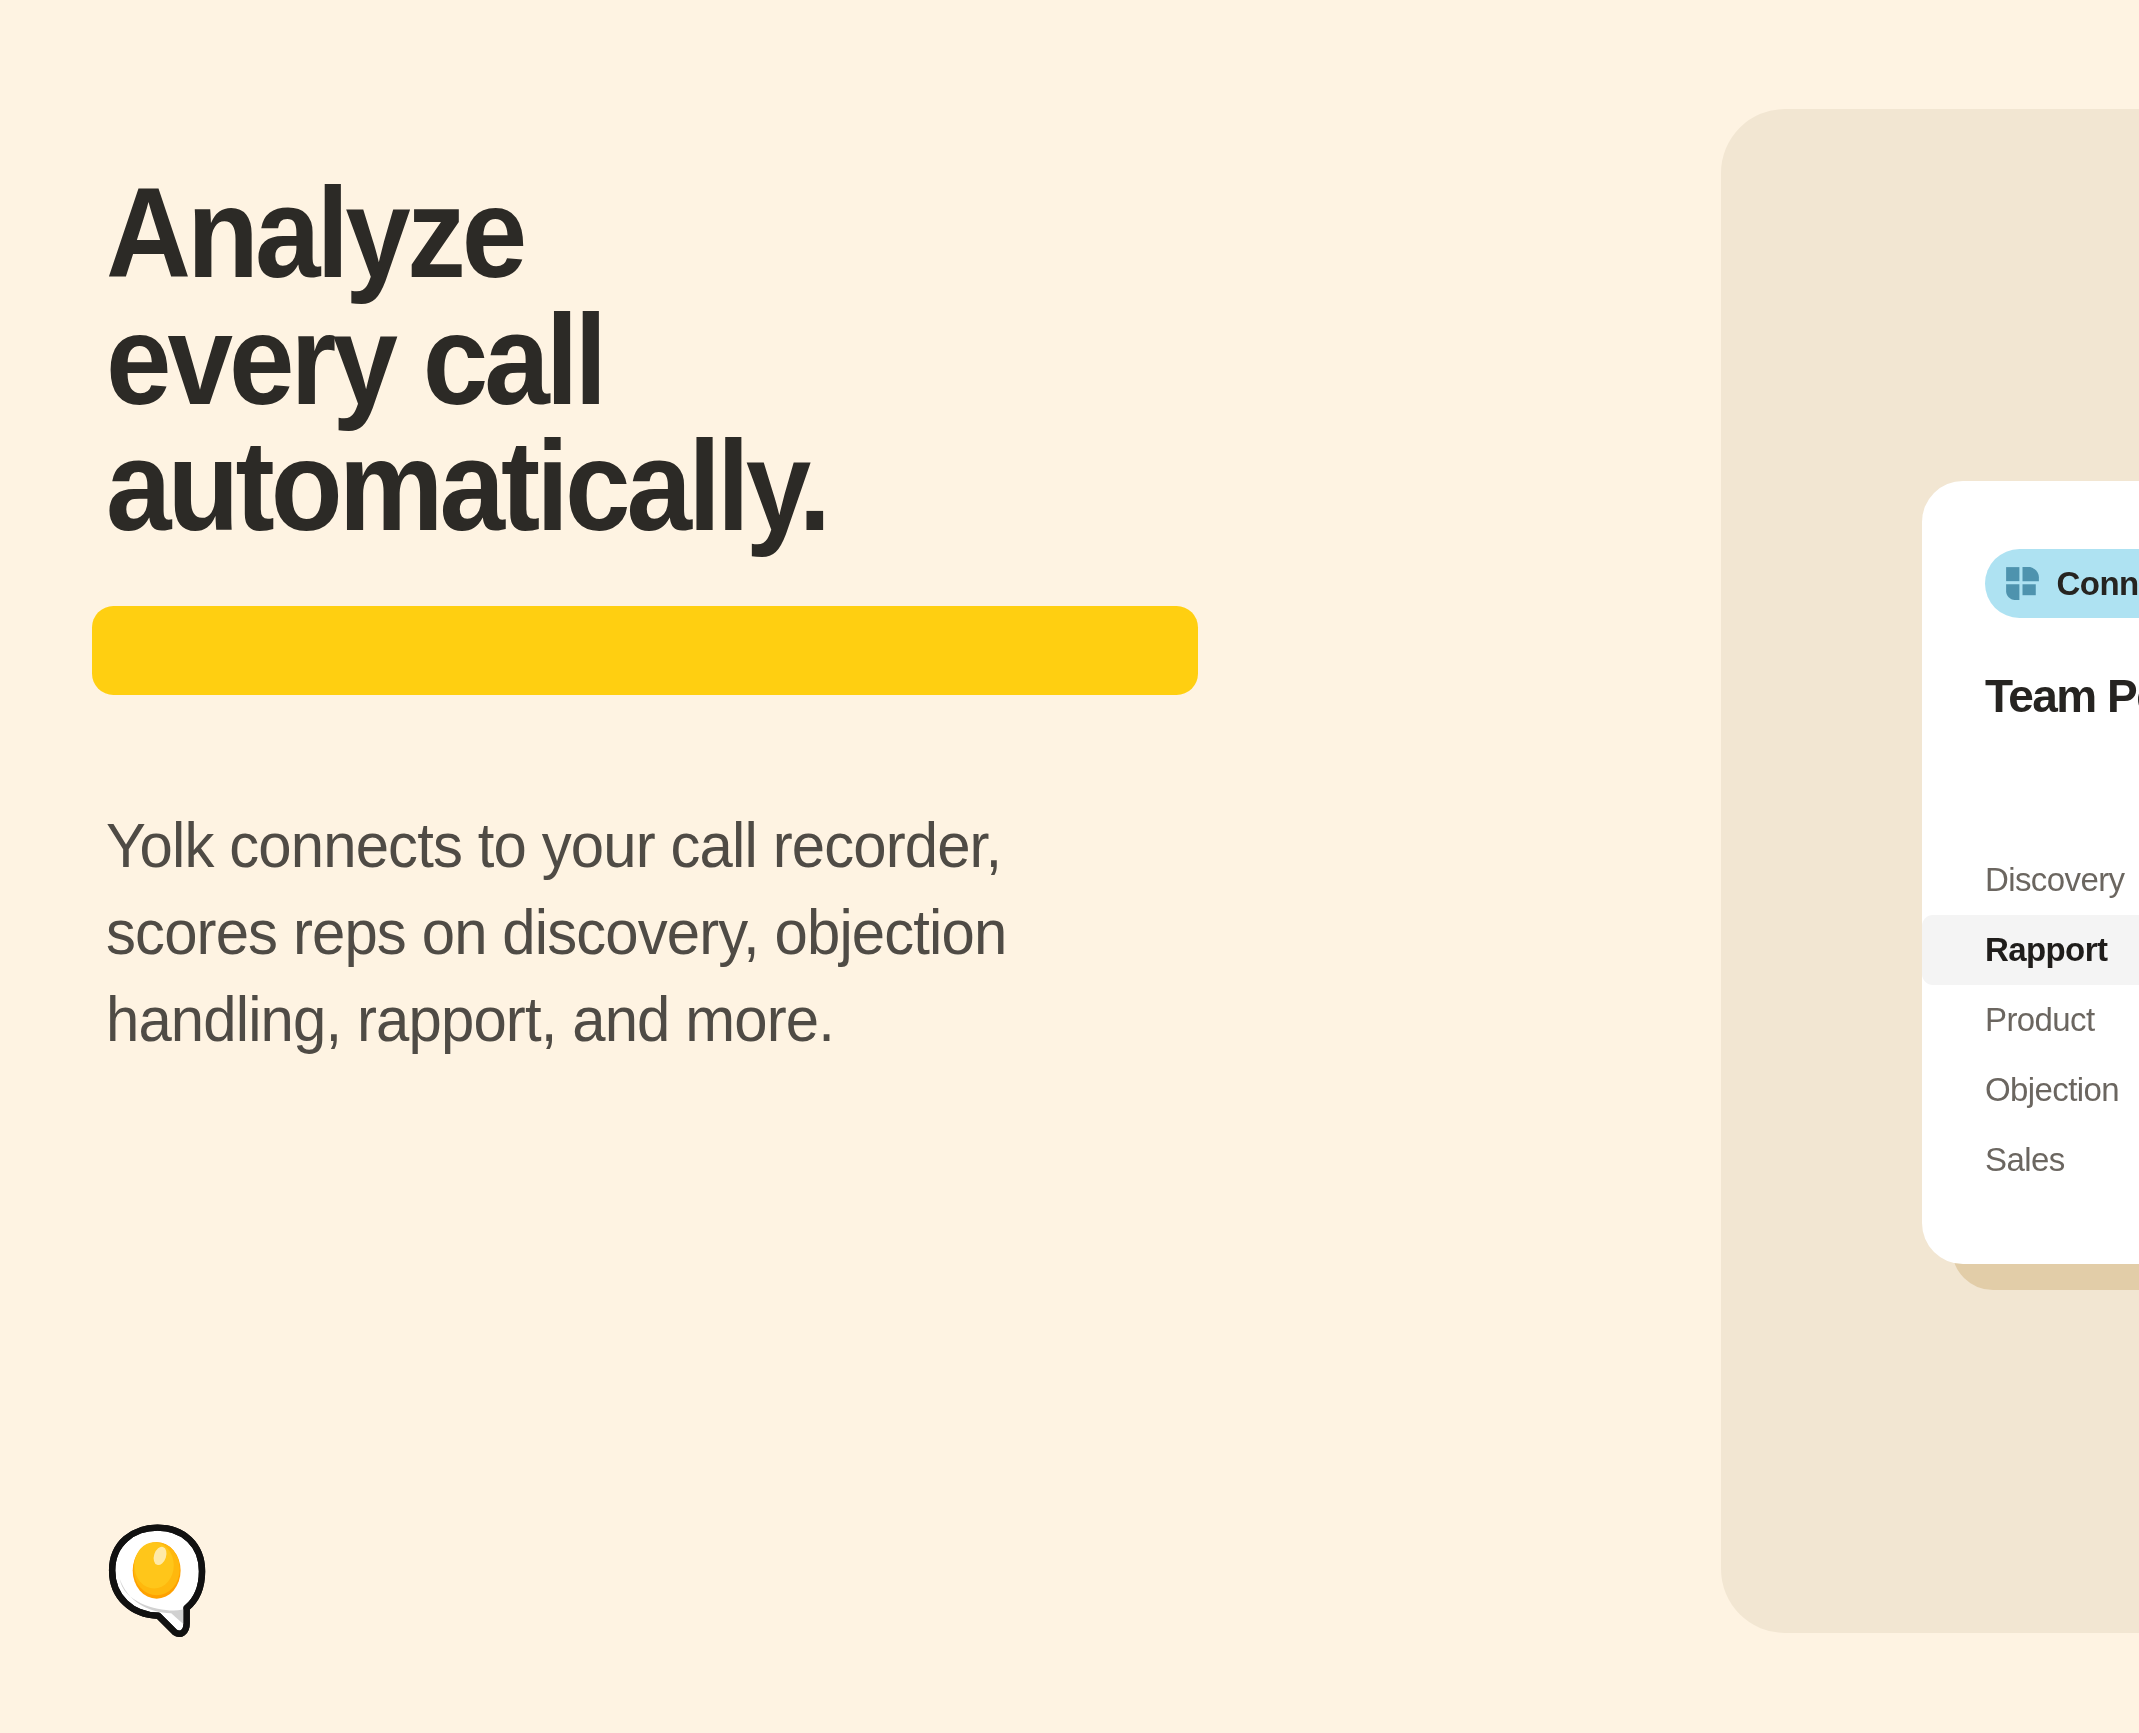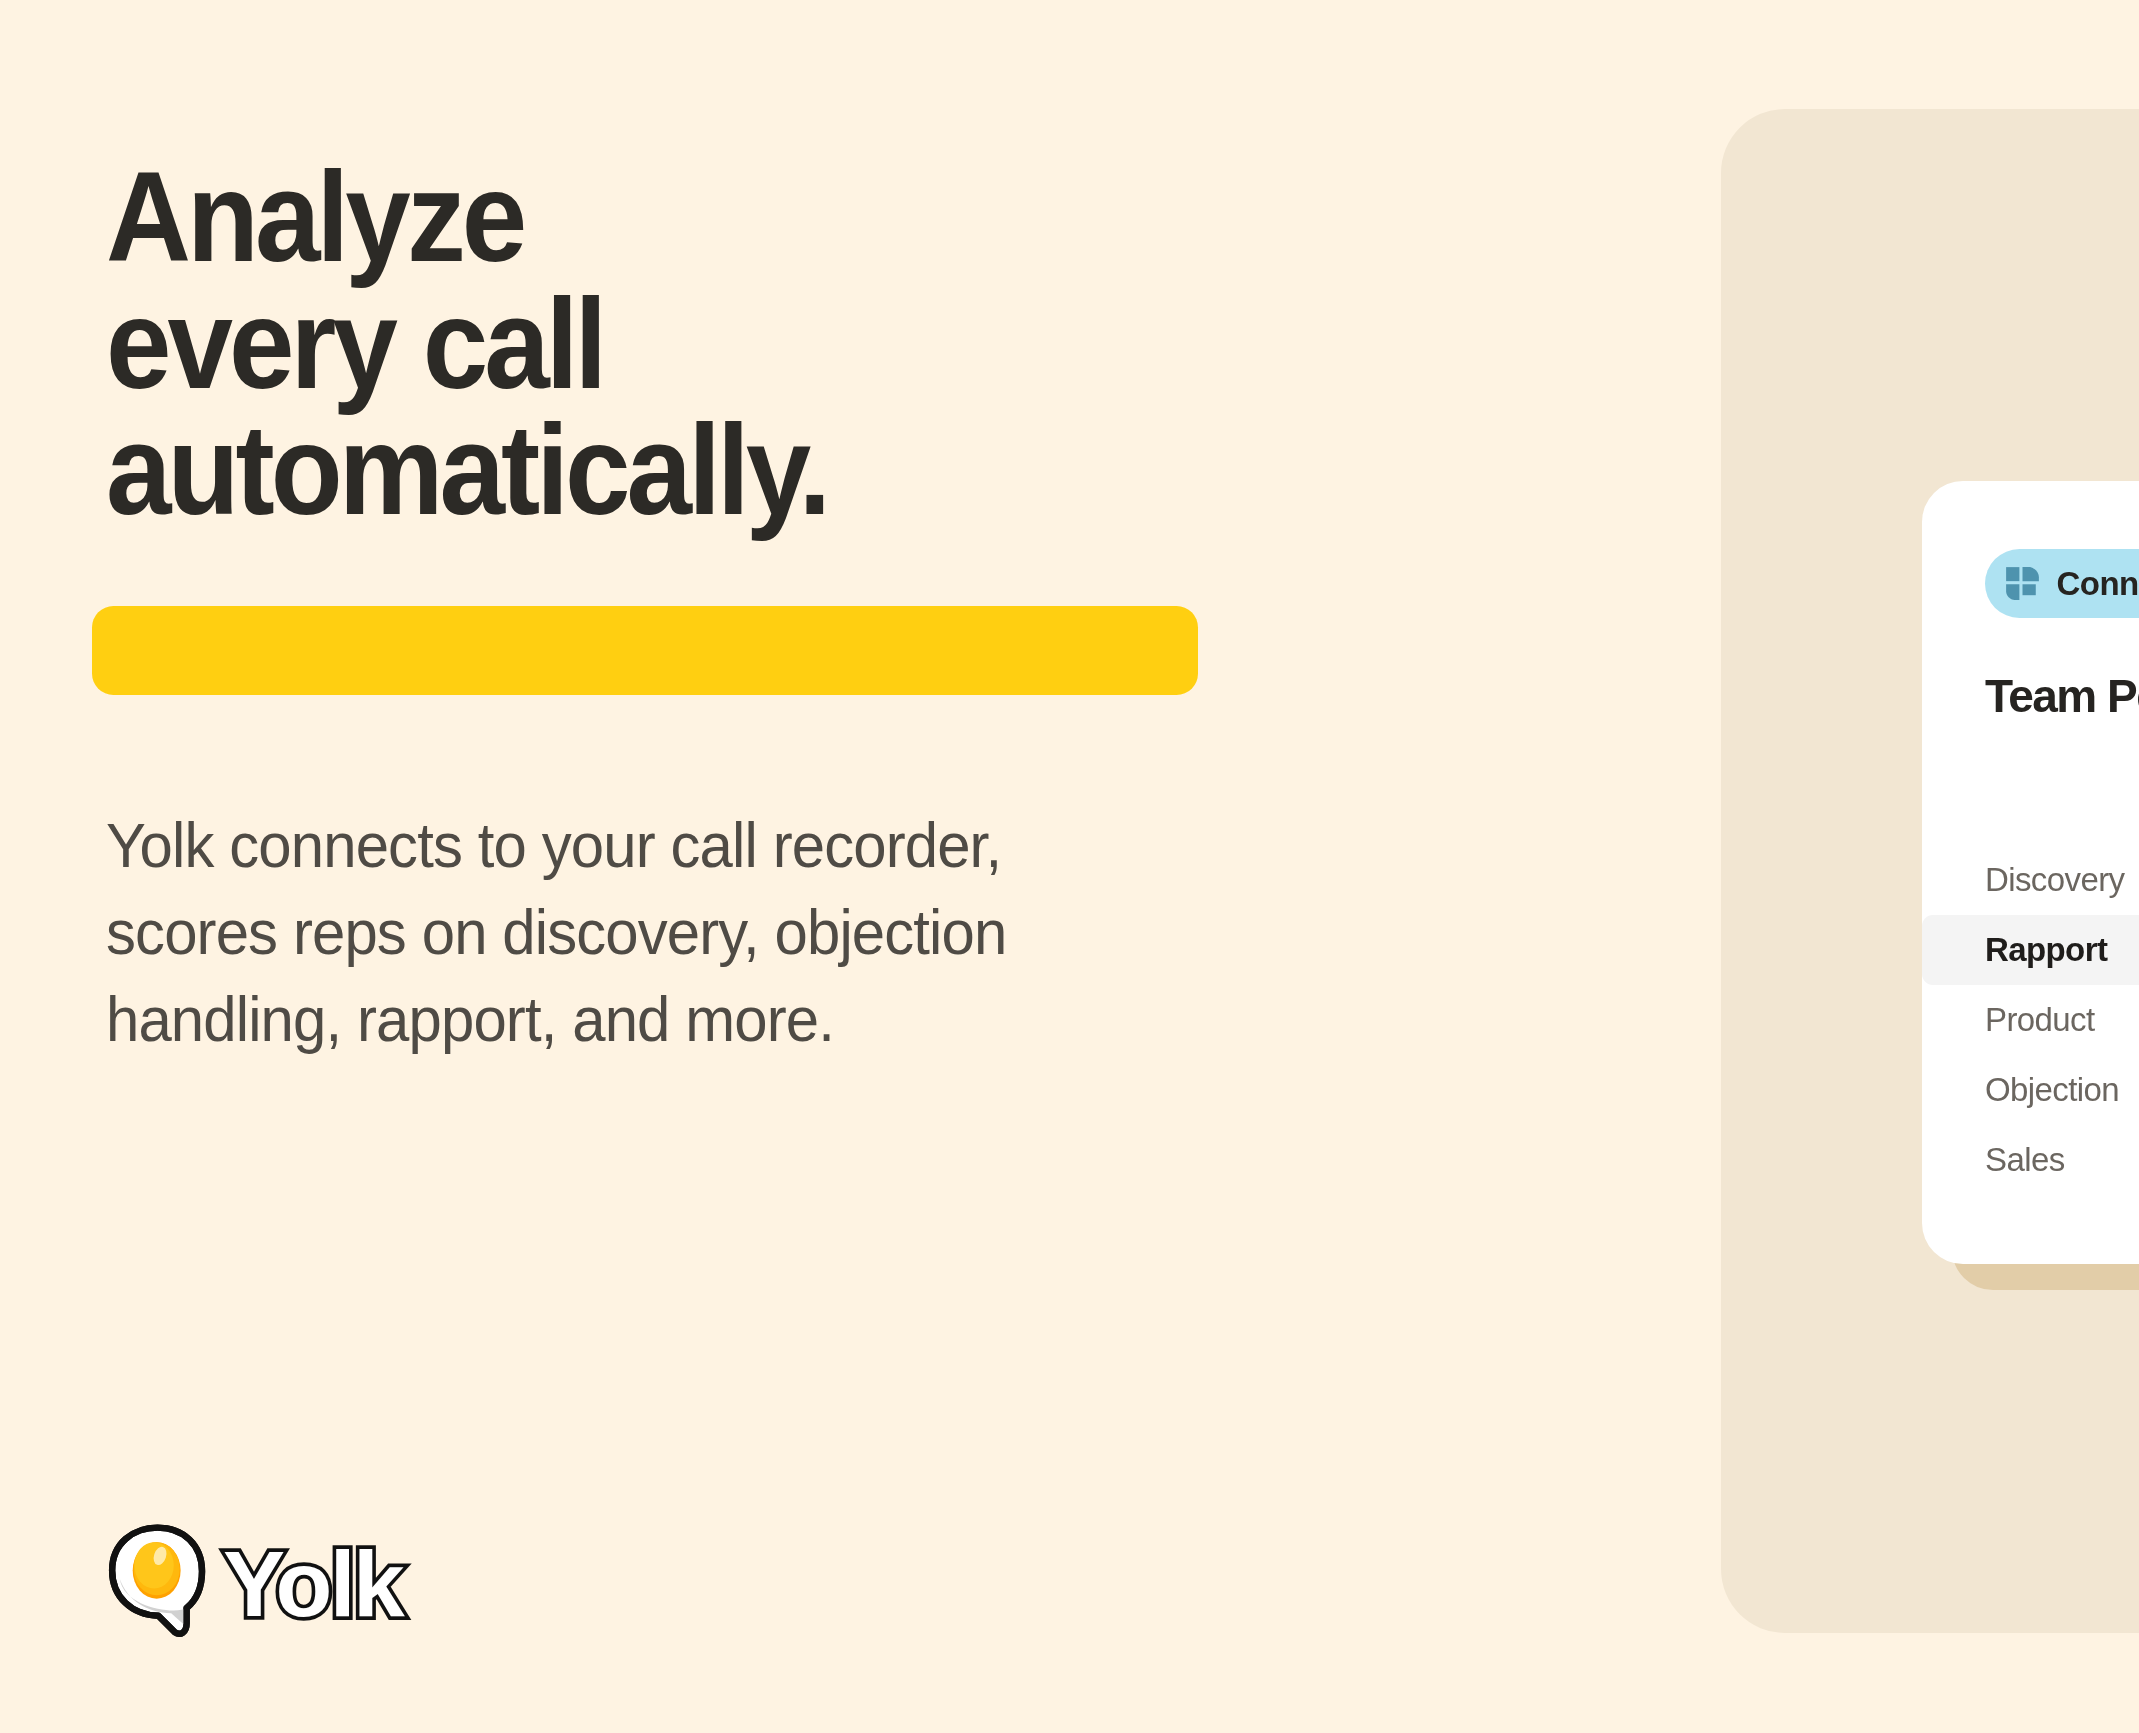--- a/index.html
+++ b/index.html
@@ -5,21 +5,21 @@
   * { margin:0; padding:0; box-sizing:border-box; }
   html, body {
     width:3082px; height:1733px;
     background:#FEF3E2;
     font-family:"Liberation Sans", sans-serif;
     overflow:hidden;
   }
   #stage { position:relative; width:3082px; height:1733px; background:#FEF3E2; }
 
   
-  .left { position:absolute; left:106px; top:154px; width:1455px; }
+  .left { position:absolute; left:106px; top:170px; width:1455px; }
 
   .headline {
     font-family:"Liberation Sans", sans-serif;
     font-weight:bold;
     font-size:128px;
     line-height:0.99;
     letter-spacing:-4.3px;
     color:#2C2A26;
     transform:scaleX(0.92);
     transform-origin:left top;
@@ -160,21 +160,20 @@
       <path d="M12 108 C12 44 62 8 118 8 C178 8 222 48 222 110 C222 150 208 178 186 196
                L186 232 C186 252 172 262 158 252 L120 214 C58 212 12 170 12 108 Z" fill="#ffffff" stroke="#111111" stroke-width="15" stroke-linejoin="round"></path>
       <path d="M30 128 C48 180 96 206 150 208 L186 240 L186 196 C162 212 40 196 30 128 Z" fill="#C9C9C9" opacity="0.85"></path>
       <path d="M12 108 C12 44 62 8 118 8 C178 8 222 48 222 110 C222 150 208 178 186 196
                L186 232 C186 252 172 262 158 252 L120 214 C58 212 12 170 12 108 Z" fill="none" stroke="#111111" stroke-width="15" stroke-linejoin="round"></path>
       <ellipse cx="116" cy="108" rx="56" ry="66" fill="#FFA100"></ellipse>
       <ellipse cx="116" cy="104" rx="54" ry="62" fill="#FFB80D"></ellipse>
       <ellipse cx="110" cy="96" rx="46" ry="54" fill="#FFC61A"></ellipse>
       <ellipse cx="124" cy="74" rx="14" ry="22" fill="#FFEAA8" transform="rotate(18 124 74)"></ellipse>
     </svg>
-    <span class="logo-word">Yolk</span>
   </div>
 
   <div class="panel"></div>
   <div class="card-shadow"></div>
 
   <div class="card">
 
     <div class="badge">
       <svg class="badge-icon" viewBox="0 0 100 100">
         <rect x="8" y="8" width="34" height="36" rx="0" fill="#4E93AE"></rect>

